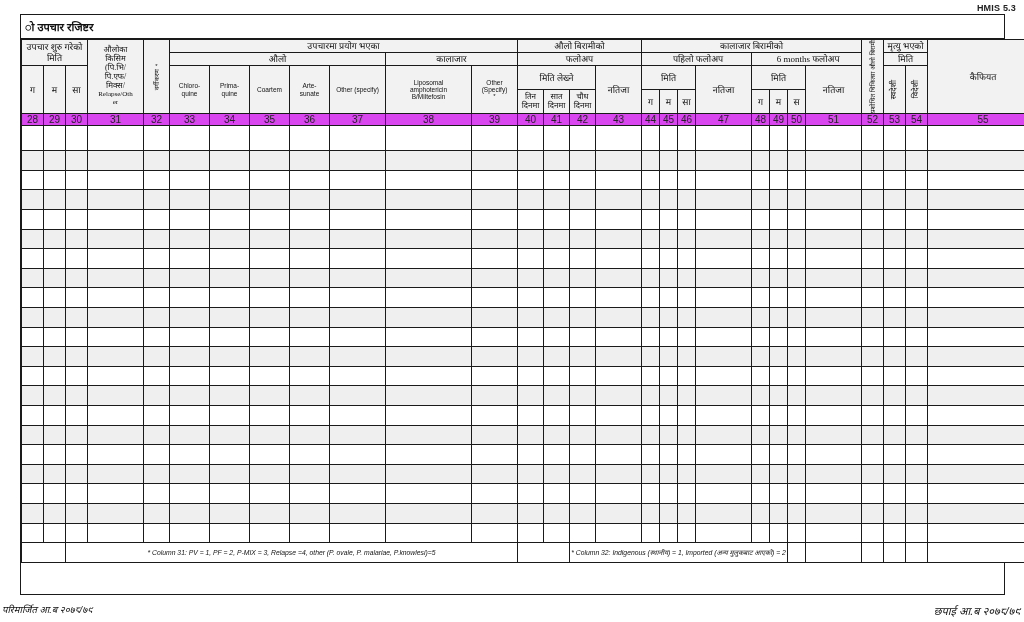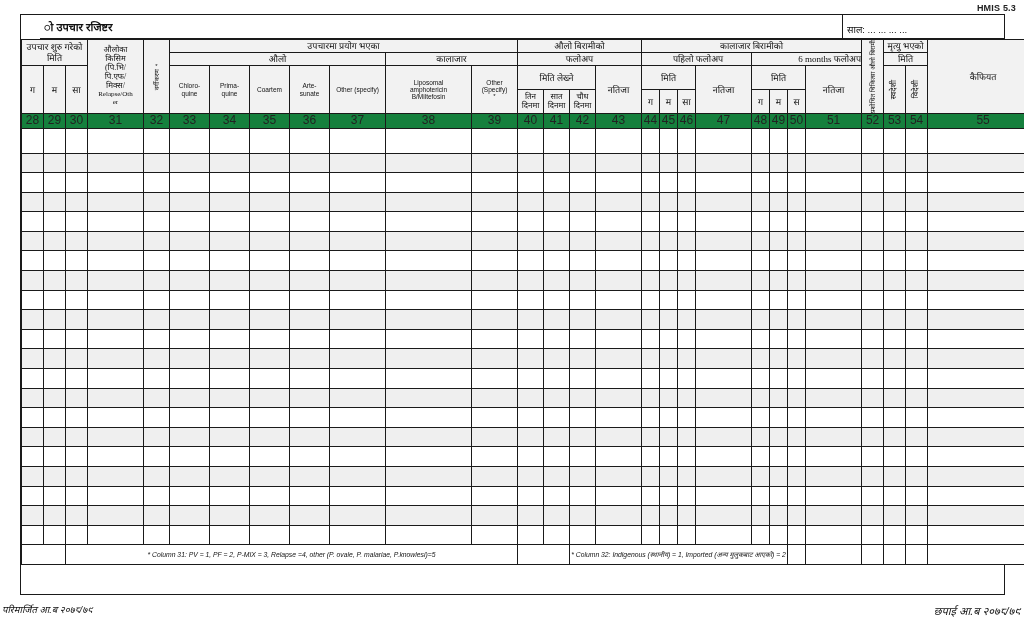--- a/index.html
+++ b/index.html
@@ -25,21 +25,20 @@
     position:absolute;left:20px;top:14px;width:985px;height:581px;
     border:1.6px solid #1a1a1a;
     box-sizing:border-box;
     background:#fff;
   }
 
   
   .title-strip{
     position:relative;height:24px;border-bottom:1.6px solid #1a1a1a;
     box-sizing:border-box;
-    margin-left:19px;
   }
   .title-text{
     position:absolute;left:4px;top:4px;
     font-size:11px;font-weight:bold;
     font-family:"Liberation Sans","DejaVu Sans",sans-serif;
     white-space:nowrap;
   }
   .year-cell{
     position:absolute;right:0;top:0;width:162px;height:100%;
     border-left:1.4px solid #1a1a1a;box-sizing:border-box;
@@ -64,21 +63,21 @@
     font-weight:normal;
     line-height:1.12;
     overflow:hidden;
   }
   .hdr td{background:#f2f2f2;}
   .np{font-family:Liberation Serif, serif;font-size:9px;}
   .np-sm{font-size:8px;}
   .en{font-size:6.5px;}
   .en7{font-size:7px;}
   .numrow td{
-    background:#15803d;height:12px;font-size:12px;color:#222;
+    background:#d946ef;height:12px;font-size:10px;color:#222;
   }
   .datarow td{height:19.6px;background:#ffffff;}
   .datarow.alt td{background:#efefef;}
   .datarow.first td{height:25px;}
 
   .vert{
     writing-mode:vertical-rl;
     transform:rotate(180deg);
     white-space:nowrap;
     margin:0 auto;
@@ -109,23 +108,20 @@
 <body>
 
 <div class="page">
 
   <div class="hmis-code">HMIS 5.3</div>
 
   <div class="frame">
 
     <div class="title-strip">
       <div class="title-text">ो उपचार रजिष्टर</div>
-      <div class="year-cell">
-        <span>साल: ... ... ... ...</span>
-      </div>
     </div>
 
     <table class="reg">
       <colgroup>
         <col style="width:22px">
           <col style="width:22px">
           <col style="width:22px">
         <col style="width:56px">
           <col style="width:26px">
         <col style="width:40px">
@@ -185,21 +181,21 @@
         <td rowspan="4" class="np">कैफियत</td>
       </tr>
 
       <tr class="hdr">
         <td colspan="5" class="np" style="height:13px">औलो</td>
         <td colspan="2" class="np">कालाजार</td>
 
         <td colspan="4" class="np">फलोअप</td>
 
         <td colspan="4" class="np" style="text-align:center;padding-left:3px">पहिलो फलोअप</td>
-        <td colspan="4" class="np" style="text-align:right;padding-left:3px">6 months फलोअप</td>
+        <td colspan="4" class="np" style="text-align:center;padding-left:3px">6 months फलोअप</td>
 
         <td colspan="2" class="np">मिति</td>
       </tr>
 
       <tr class="hdr">
         <td rowspan="2" class="np">ग</td>
         <td rowspan="2" class="np">म</td>
         <td rowspan="2" class="np">सा</td>
 
         <td rowspan="2" class="en cellpad">

